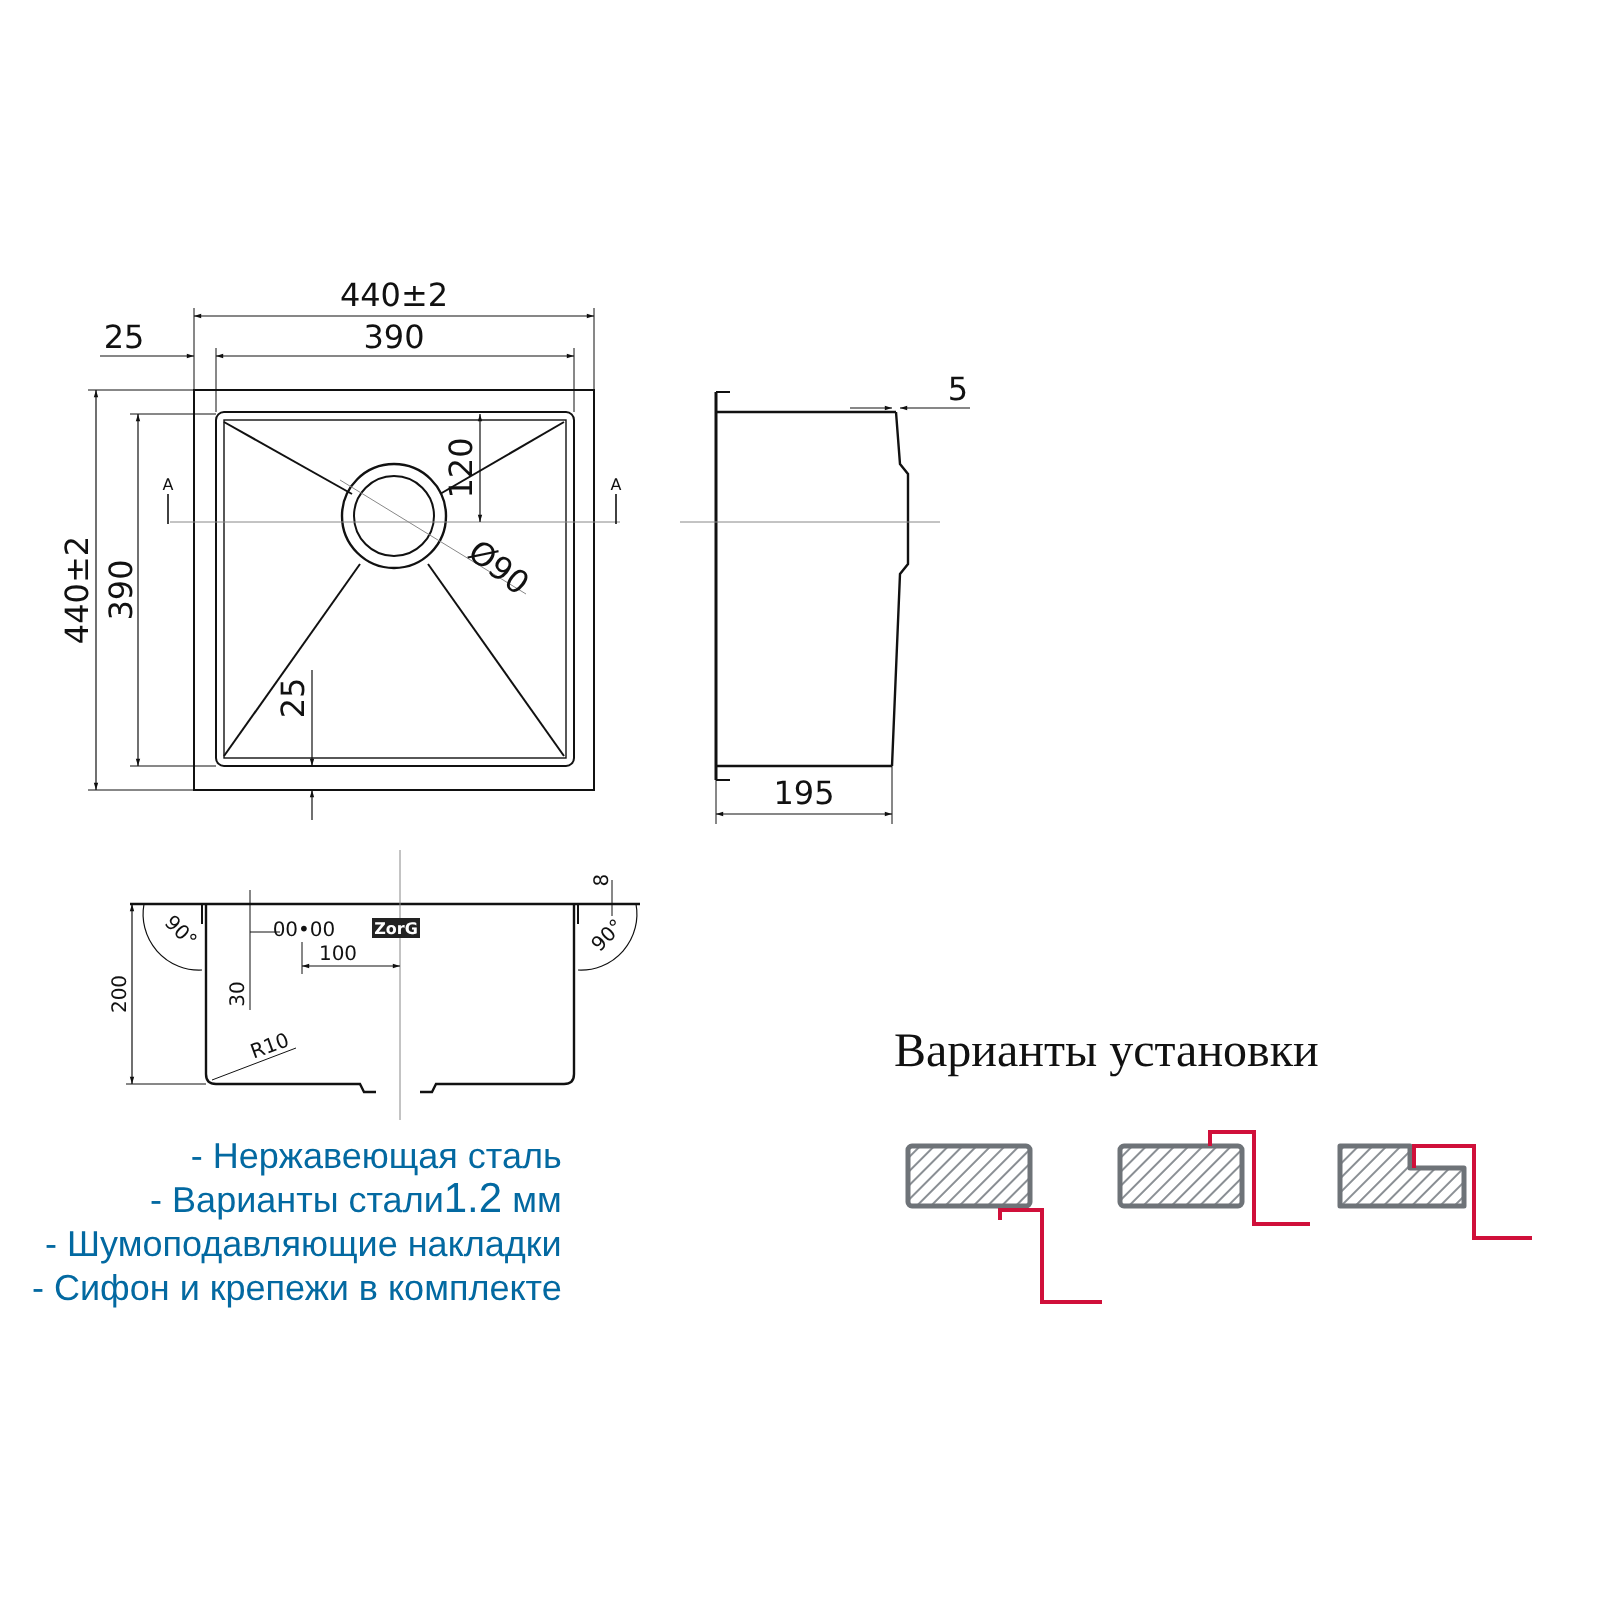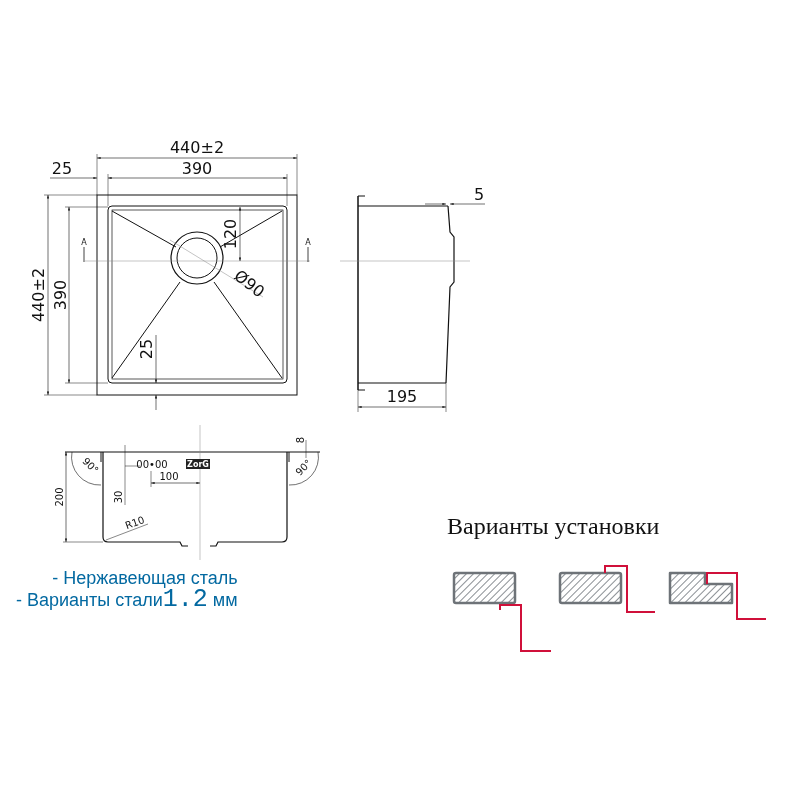--- a/index.html
+++ b/index.html
@@ -1,21 +1,21 @@
 <!DOCTYPE html>
 <html><head>
 <meta charset="utf-8">
 <style>
   html, body { margin:0; padding:0; background:#ffffff; }
   body { width:800px; height:800px; position:relative; overflow:hidden; font-family:"DejaVu Sans", sans-serif; }
   svg { position:absolute; left:0; top:0; }
   .dim { font-family:"DejaVu Sans", sans-serif; fill:#111; }
   .features { position:absolute; left:16px; top:567px; font-family:"Liberation Sans", sans-serif; font-size:18px; line-height:22px; color:#0369a1;text-align:right; }
   .features div { white-space:nowrap; }
-  .serif-num { font-family:Liberation Mono, monospace; font-size:25px; }
+  .serif-num { font-family:Liberation Sans, sans-serif; font-size:21px; }
   .title { position:absolute; left:447px; top:513px; font-family:"Liberation Serif", serif; font-size:24px; color:#111; white-space:nowrap; }
 </style>
 </head>
 <body>
 
 <svg width="800" height="800" viewBox="0 0 800 800">
   <defs>
     <marker id="arr" viewBox="0 0 10 10" refX="10" refY="5" markerWidth="8" markerHeight="6" orient="auto-start-reverse">
       <path d="M0,2 L10,5 L0,8 z" fill="#111"></path>
     </marker>
@@ -152,15 +152,17 @@
     <g>
       <path d="M670,573 L705,573 L705,584 L732,584 L732,603 L670,603 Z" fill="url(#hatch)" stroke="#6e7378" stroke-width="2.5" stroke-linejoin="round"></path>
       <polyline points="707,584 707,573 737,573 737,619 766,619" fill="none" stroke="#d0103a" stroke-width="2"></polyline>
     </g>
   </g>
 </svg>
 
 <div class="features">
   <div><span>- </span><span>Нержавеющая сталь</span></div>
   <div><span>- </span><span>Варианты стали</span><span class="serif-num">1.2</span> <span>мм</span></div>
+  <div><span>- </span><span>Шумоподавляющие накладки</span></div>
+  <div><span>- </span><span>Сифон и крепежи в комплекте</span></div>
 </div>
 
 <div class="title">Варианты установки</div>
 
 </body></html>

